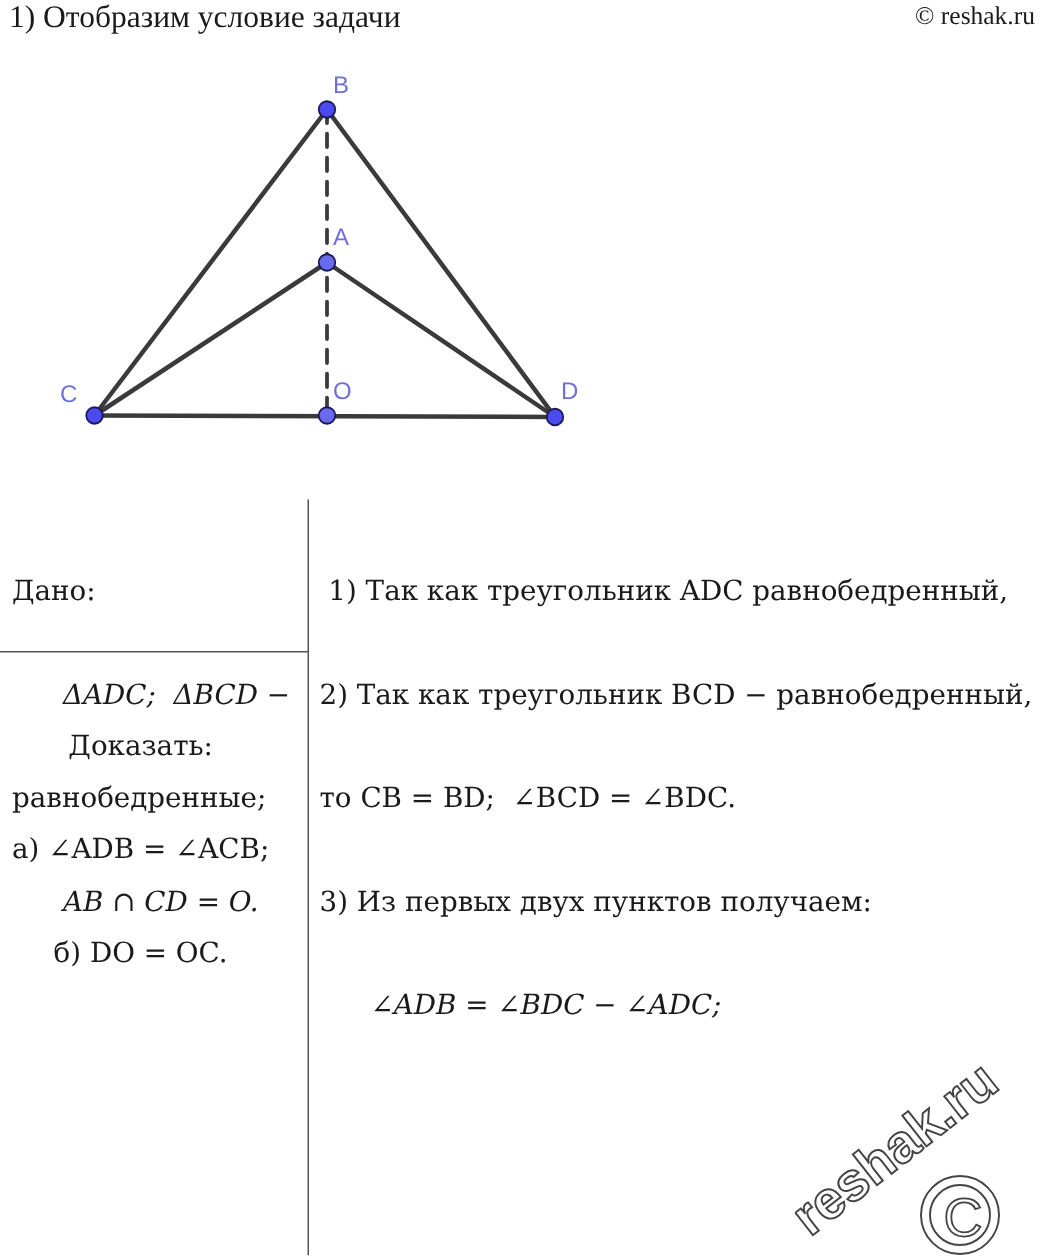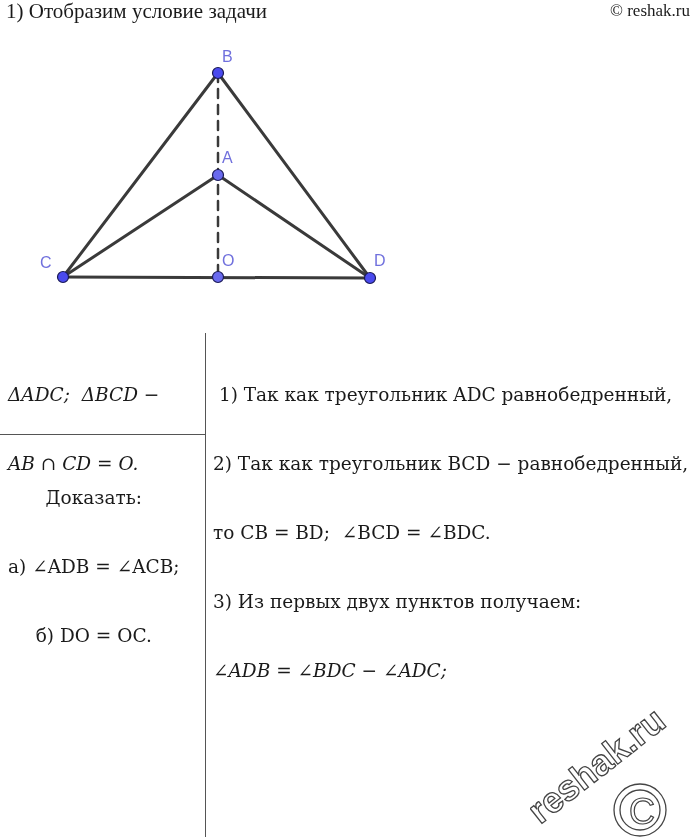--- a/index.html
+++ b/index.html
@@ -8,21 +8,21 @@
   .header-title { position: absolute; left: 6px; top: 0px; font-size: 21px; line-height: 22px; font-family: Liberation Serif, serif; }
   .copyright { position: absolute; right: 10px; top: 1px; font-family: "Liberation Serif", serif; font-size: 17px; margin-left: 12px; }
   .figure { position: absolute; left: 0; top: 0; width: 700px; height: 320px; }
   .divider-v { position: absolute; left: 205px; top: 333px; width: 1px; height: 504px; background: #555; }
   .divider-h { position: absolute; left: 0; top: 434px; width: 206px; height: 1px; background: #555; }
   .col { position: absolute; font-size: 18.5px; line-height: 23px; white-space: pre; }
   .given { left: 8px; top: 337px; }
   .prove { left: 8px; top: 440px; text-align: center; }
   .proof { left: 213px; top: 337px; }
   .line { display: block; height: 23px; }
-  .math { font-style: italic; }
+  .math { font-style: italic; margin-left: 34px; }
   .watermark { position: absolute; left: 530px; top: 700px; width: 170px; height: 137px; pointer-events: none; }
 </style>
 </head>
 <body>
 
 <div class="header-title">1) Отобразим условие задачи</div>
 <div class="copyright">© reshak.ru</div>
 
 <svg class="figure" viewBox="0 0 700 320" width="700" height="320">
   <g stroke="#3a3a3a" stroke-width="3" fill="none" stroke-linecap="round">
@@ -46,21 +46,23 @@
     <text x="40" y="268">C</text>
     <text x="222" y="266">O</text>
     <text x="374" y="266">D</text>
   </g>
 </svg>
 
 <div class="divider-v"></div>
 <div class="divider-h"></div>
 
 <div class="col given">
+  <span class="line">Дано:</span>
   <span class="line math">ΔADC;  ΔBCD −</span>
+  <span class="line">равнобедренные;</span>
   <span class="line math">AB ∩ CD = O.</span>
 </div>
 
 <div class="col prove">
   <span class="line">Доказать:</span>
   <span class="line">а) ∠ADB = ∠ACB;</span>
   <span class="line">б) DO = OC.</span>
 </div>
 
 <div class="col proof">

